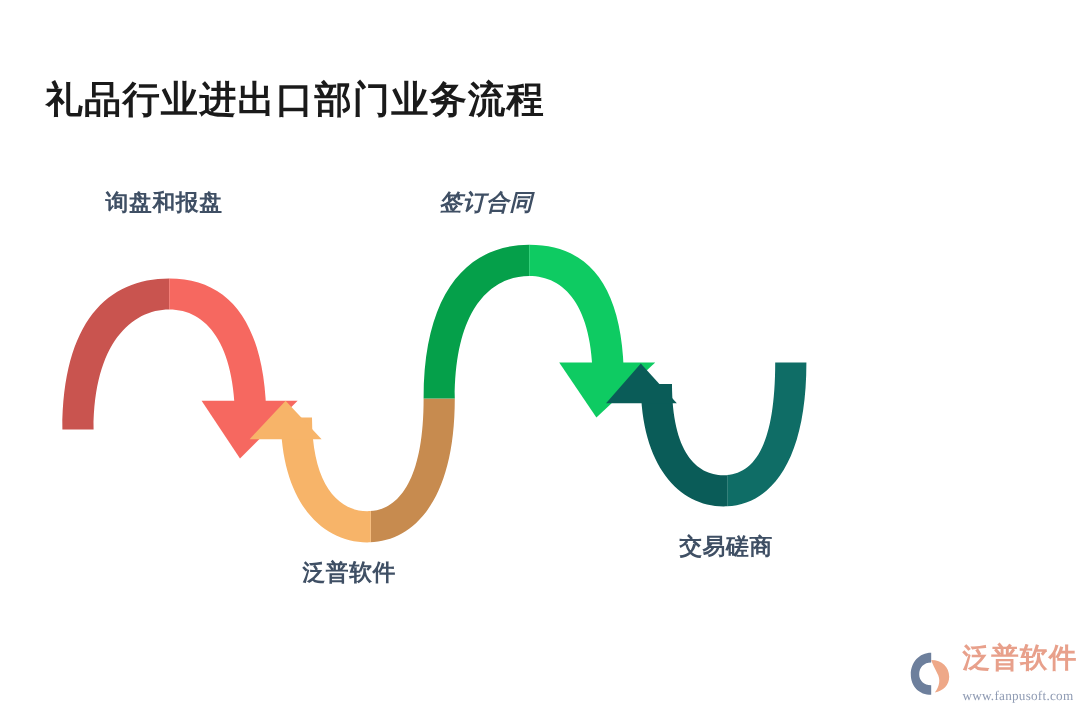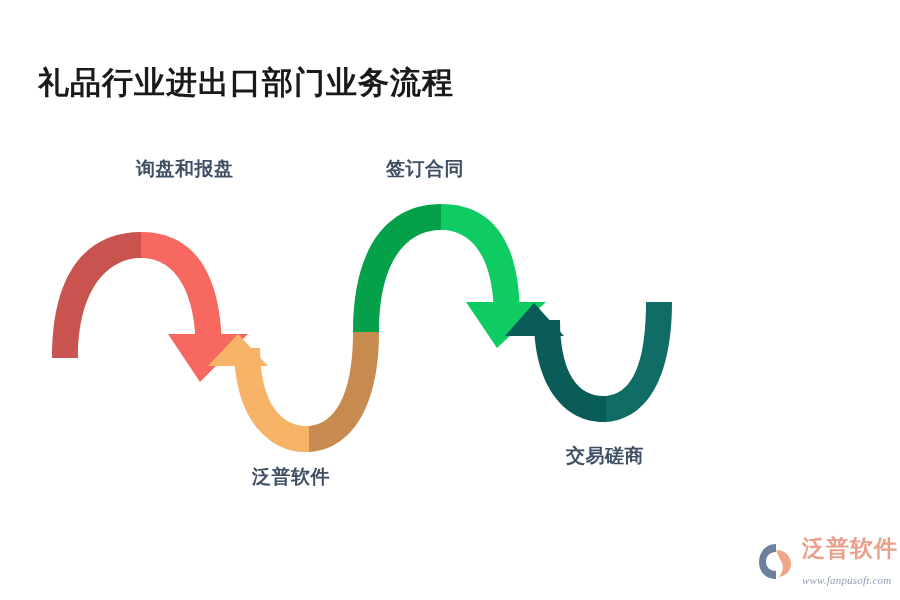--- a/index.html
+++ b/index.html
@@ -38,22 +38,22 @@
     height: 600px;
   }
   .step-label {
     position: absolute;
     font-size: 19px;
     font-weight: bold;
     color: #3f4f64;
     white-space: nowrap;
     letter-spacing: 0.5px;
   }
-  .label-inquiry  { left: 88px;  top: 156px; margin-left: 48px; }
-  .label-contract { left: 386px; top: 156px; }
+  .label-inquiry  { left: 88px;  top: 156px; }
+  .label-contract { left: 366px; top: 156px; font-style: italic; }
   .label-negotiate{ left: 252px; top: 464px; }
   .label-sourcing { left: 566px; top: 443px; }
 
   .brand {
     position: absolute;
     left: 756px;
     top: 533px;
     width: 132px;
     height: 56px;
     display: flex;
@@ -79,21 +79,20 @@
     letter-spacing: 1px;
     white-space: nowrap;
   }
   .brand-url {
     font-size: 11px;
     color: #8f9bb3;
     letter-spacing: 0.2px;
     margin-top: 15px;
     white-space: nowrap;
     font-family: "Liberation Serif", "DejaVu Serif", serif;
-    font-style: italic;
   }
 </style>
 </head>
 <body>
 
 <div id="canvas">
 
   <div class="page-title">礼品行业进出口部门业务流程</div>
 
   <svg class="flow-svg" viewBox="0 0 900 600" aria-hidden="true">

